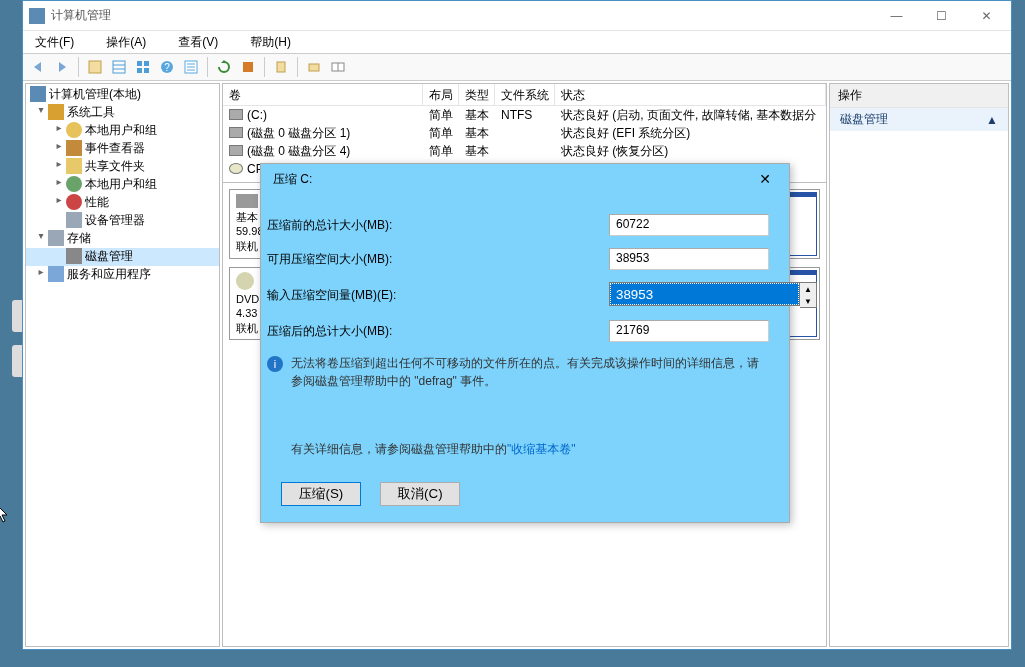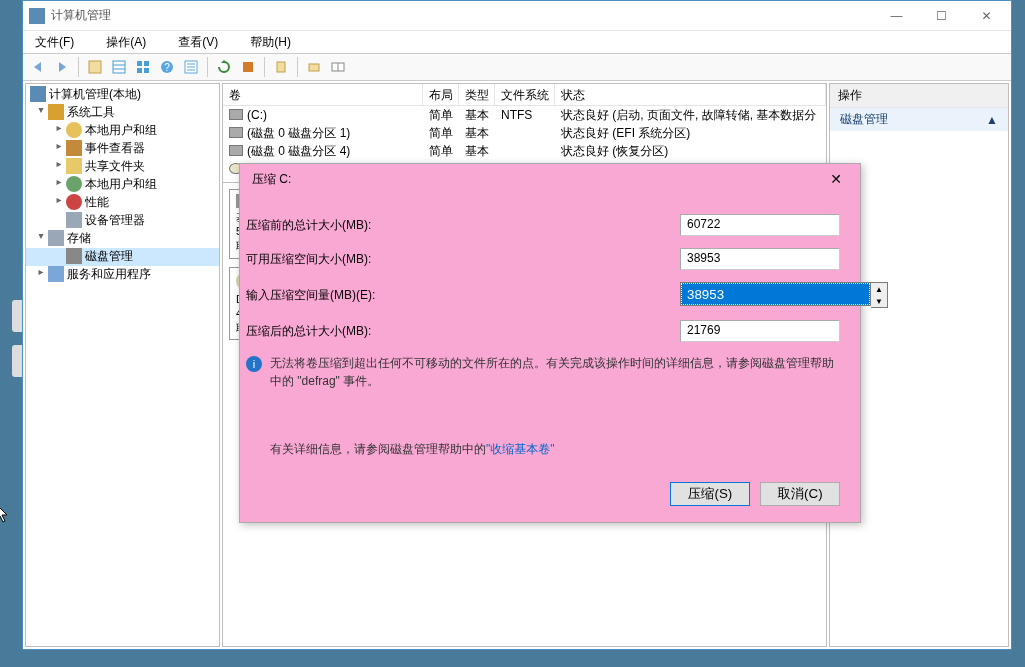--- a/index.html
+++ b/index.html
@@ -46,36 +46,36 @@
   .disk-parts { flex:1; display:flex; }
   .part { border:1px solid #2653a6; margin:2px; padding:4px 6px; font-size:11px; line-height:1.3; position:relative; }
   .part .topstripe { position:absolute; top:0; left:0; right:0; height:4px; background:#2653a6; }
 
   .actions-pane { width:180px; border:1px solid #bebebe; margin:2px 2px 2px 0; background:#fff; }
   .actions-header { background:#f0f0f0; border-bottom:1px solid #e5e5e5; padding:3px 8px; font-weight:normal; }
   .actions-sub { background:#eaf3fb; padding:3px 10px; display:flex; justify-content:space-between; align-items:center; color:#1a3e6e; }
   .actions-item { padding:4px 22px; display:flex; justify-content:space-between; }
 
   
-  .dialog { position:absolute; left:239px; top:163px; width:622px; background:#f9a8d4; border:1px solid #aaa; box-shadow:2px 2px 8px rgba(0,0,0,0.25); }
+  .dialog { position:absolute; left:260px; top:163px; width:530px; background:#7dd3fc; border:1px solid #aaa; box-shadow:2px 2px 8px rgba(0,0,0,0.25); }
   .dlg-title { height:30px; display:flex; align-items:center; padding:0 4px 0 12px; }
   .dlg-title .t { flex:1; }
   .dlg-close { width:40px; height:26px; display:flex; align-items:center; justify-content:center; font-size:14px; }
   .dlg-body { padding:8px 20px 4px 6px; }
   .dlg-row { display:flex; align-items:center; margin:12px 0; }
   .dlg-row .lab { flex:1; }
   .ro-field { border:1px solid #ccc; border-top-color:#aaa; border-left-color:#aaa; height:22px; padding:2px 6px; width:160px; background:#fff; }
   .spin-wrap { display:flex; width:160px; }
   .spin-input { flex:1; border:1px solid #7a7a7a; height:24px; padding:2px 6px; background:#0078d7; color:#fff; outline:1px dotted #fff; outline-offset:-2px; }
   .spin-btns { display:flex; flex-direction:column; border:1px solid #7a7a7a; border-left:none; }
   .spin-btns div { width:16px; height:12px; font-size:8px; display:flex; align-items:center; justify-content:center; background:#efefef; }
   .info-row { display:flex; gap:8px; margin:10px 0; line-height:1.5; color:#333; }
   .info-ic { width:16px; height:16px; border-radius:50%; background:#2274c7; color:#fff; font-size:11px; display:flex; align-items:center; justify-content:center; flex-shrink:0; margin-top:2px; }
   .link { color:#0066cc; }
-  .dlg-buttons { display:flex; justify-content:flex-end; gap:10px; padding:10px 20px 16px; }
+  .dlg-buttons { display:flex; gap:19px; padding:10px 20px 16px; }
   .dlg-btn { min-width:80px; height:24px; border:1px solid #adadad; background:#e1e1e1; padding:0 14px; }
   .dlg-btn.default { border-color:#0078d7; }
 
   .cursor { position:absolute; left:-4px; top:504px; width:14px; height:20px; pointer-events:none; }
 </style>
 </head>
 <body>
 
 <div class="desktop-icon" style="top:300px;">
     <div class="ic"></div>

